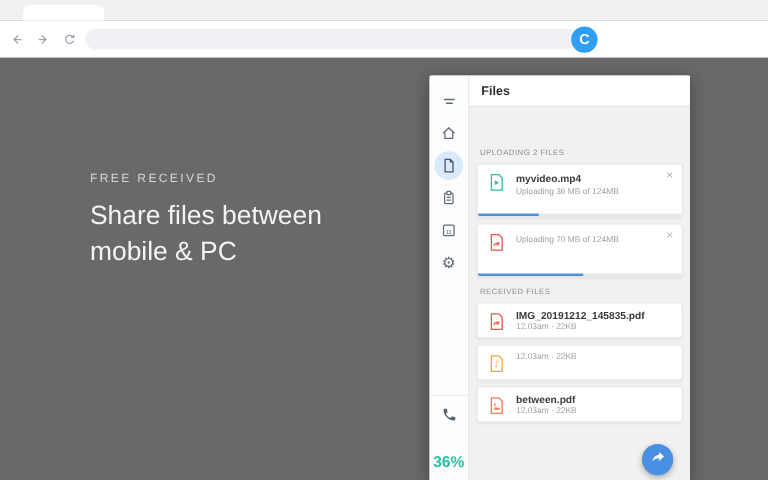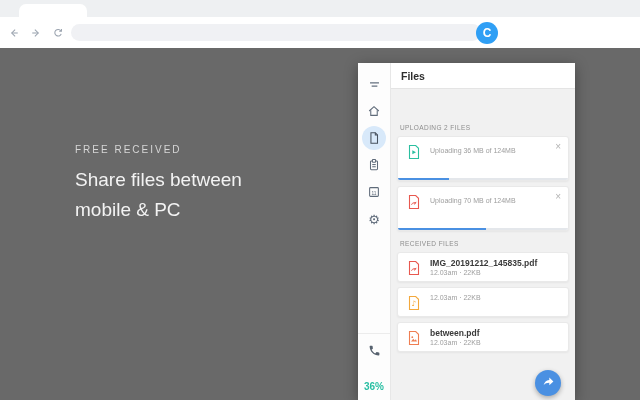--- a/index.html
+++ b/index.html
@@ -12,31 +12,31 @@
   .tab { position:absolute; left:19px; top:4px; width:68px; height:13px; background:#ffffff; border-radius:7px 7px 0 0; }
   .toolbar { position:absolute; left:0; top:17px; width:640px; height:31px; background:#ffffff; display:flex; align-items:center; }
   .navbtn { width:16px; height:16px; display:flex; align-items:center; justify-content:center; margin-left:6px; color:#9aa3af; }
   .navbtn svg { display:block; }
   .addressbar { margin-left:5px; width:410px; height:17px; background:#f0f1f4; border-radius:9px; }
   .extbadge { position:absolute; left:476px; top:22px; width:22px; height:22px; border-radius:50%; background:#2f9ff5; color:#ffffff; font-size:12px; font-weight:bold; display:flex; align-items:center; justify-content:center; }
 
   
   .hero { position:absolute; left:75px; top:144px; }
   .hero-eyebrow { font-size:10px; letter-spacing:2px; color:#d6d6d6; font-weight:500; }
-  .hero-title { margin-top:10px; font-size:19px; line-height:30px; color:#f3f3f3; font-weight:400; }
+  .hero-title { margin-top:10px; font-size:22px; line-height:30px; color:#f3f3f3; font-weight:400; }
 
   
   .popup { position:absolute; left:358px; top:63px; width:217px; height:337px; background:#f1f1f1; border-radius:3px 3px 0 0; box-shadow:0 3px 14px rgba(0,0,0,0.35); display:flex; }
   .sidebar { width:33px; background:#fdfdfd; border-right:1px solid #e7e7e7; display:flex; flex-direction:column; align-items:center; padding-top:9px; flex-shrink:0; }
   .sb-item { width:24px; height:24px; margin-bottom:3px; border-radius:50%; display:flex; align-items:center; justify-content:center; color:#5f6b7a; }
   .sb-item.active { background:#d8e9fa; }
   .sb-item svg { display:block; }
   .gear-glyph { font-family:"DejaVu Sans", sans-serif; font-size:13px; line-height:1; color:#5f6b7a; }
   .sb-bottom { margin-top:auto; width:100%; border-top:1px solid #ececec; padding:9px 0 8px 0; display:flex; flex-direction:column; align-items:center; }
-  .battery { margin-top:20px; font-size:10px; font-weight:bold; color:#2abfa3; }
+  .battery { margin-top:20px; font-size:13px; font-weight:bold; color:#2abfa3; }
 
   .main { flex:1; display:flex; flex-direction:column; min-width:0;gap:27px; }
   .pheader { height:26px; background:#ffffff; border-bottom:1px solid #e4e4e4; display:flex; align-items:center; padding-left:10px; flex-shrink:0; }
   .pheader-title { font-size:10.5px; font-weight:bold; color:#2e2e2e; }
   .pbody { position:relative; flex:1; padding:0 6px; }
   .seclabel { font-size:6.5px; letter-spacing:0.4px; color:#8d8d8d; margin:8px 0 5px 3px; }
 
   .card { position:relative; background:#ffffff; border:1px solid #e9e9e9; border-radius:3px; box-shadow:0 1px 2px rgba(0,0,0,0.05); margin-bottom:5px; overflow:hidden; }
   .card.upload { height:45px; padding:7px 8px 0 32px; }
   .card.received { height:30px; padding:5px 8px 0 32px; }
@@ -162,20 +162,21 @@
       <div class="pbody">
         <div class="seclabel">UPLOADING 2 FILES</div>
 
         <div class="card upload">
           <span class="ficon">
             <svg width="16" height="16" viewBox="0 0 16 16" fill="none" stroke="#2bbfa0" stroke-width="1.1">
                 <path d="M3.5 1.5 H9.7 L12.5 4.3 V14.5 H3.5 Z"></path>
                 <path d="M6.3 6.2 L10 8.2 L6.3 10.2 Z" fill="#2bbfa0" stroke="none"></path>
               </svg>
           </span>
+          <div class="fname">myvideo.mp4</div>
           <div class="fsub">Uploading 36 MB of 124MB</div>
           <span class="fclose">×</span>
           <div class="ptrack">
             <div class="pfill" style="width: 30%;"></div>
           </div>
         </div>
 
         <div class="card upload">
           <span class="ficon">
             <svg width="16" height="16" viewBox="0 0 16 16" fill="none" stroke="#e8584f" stroke-width="1.1">

